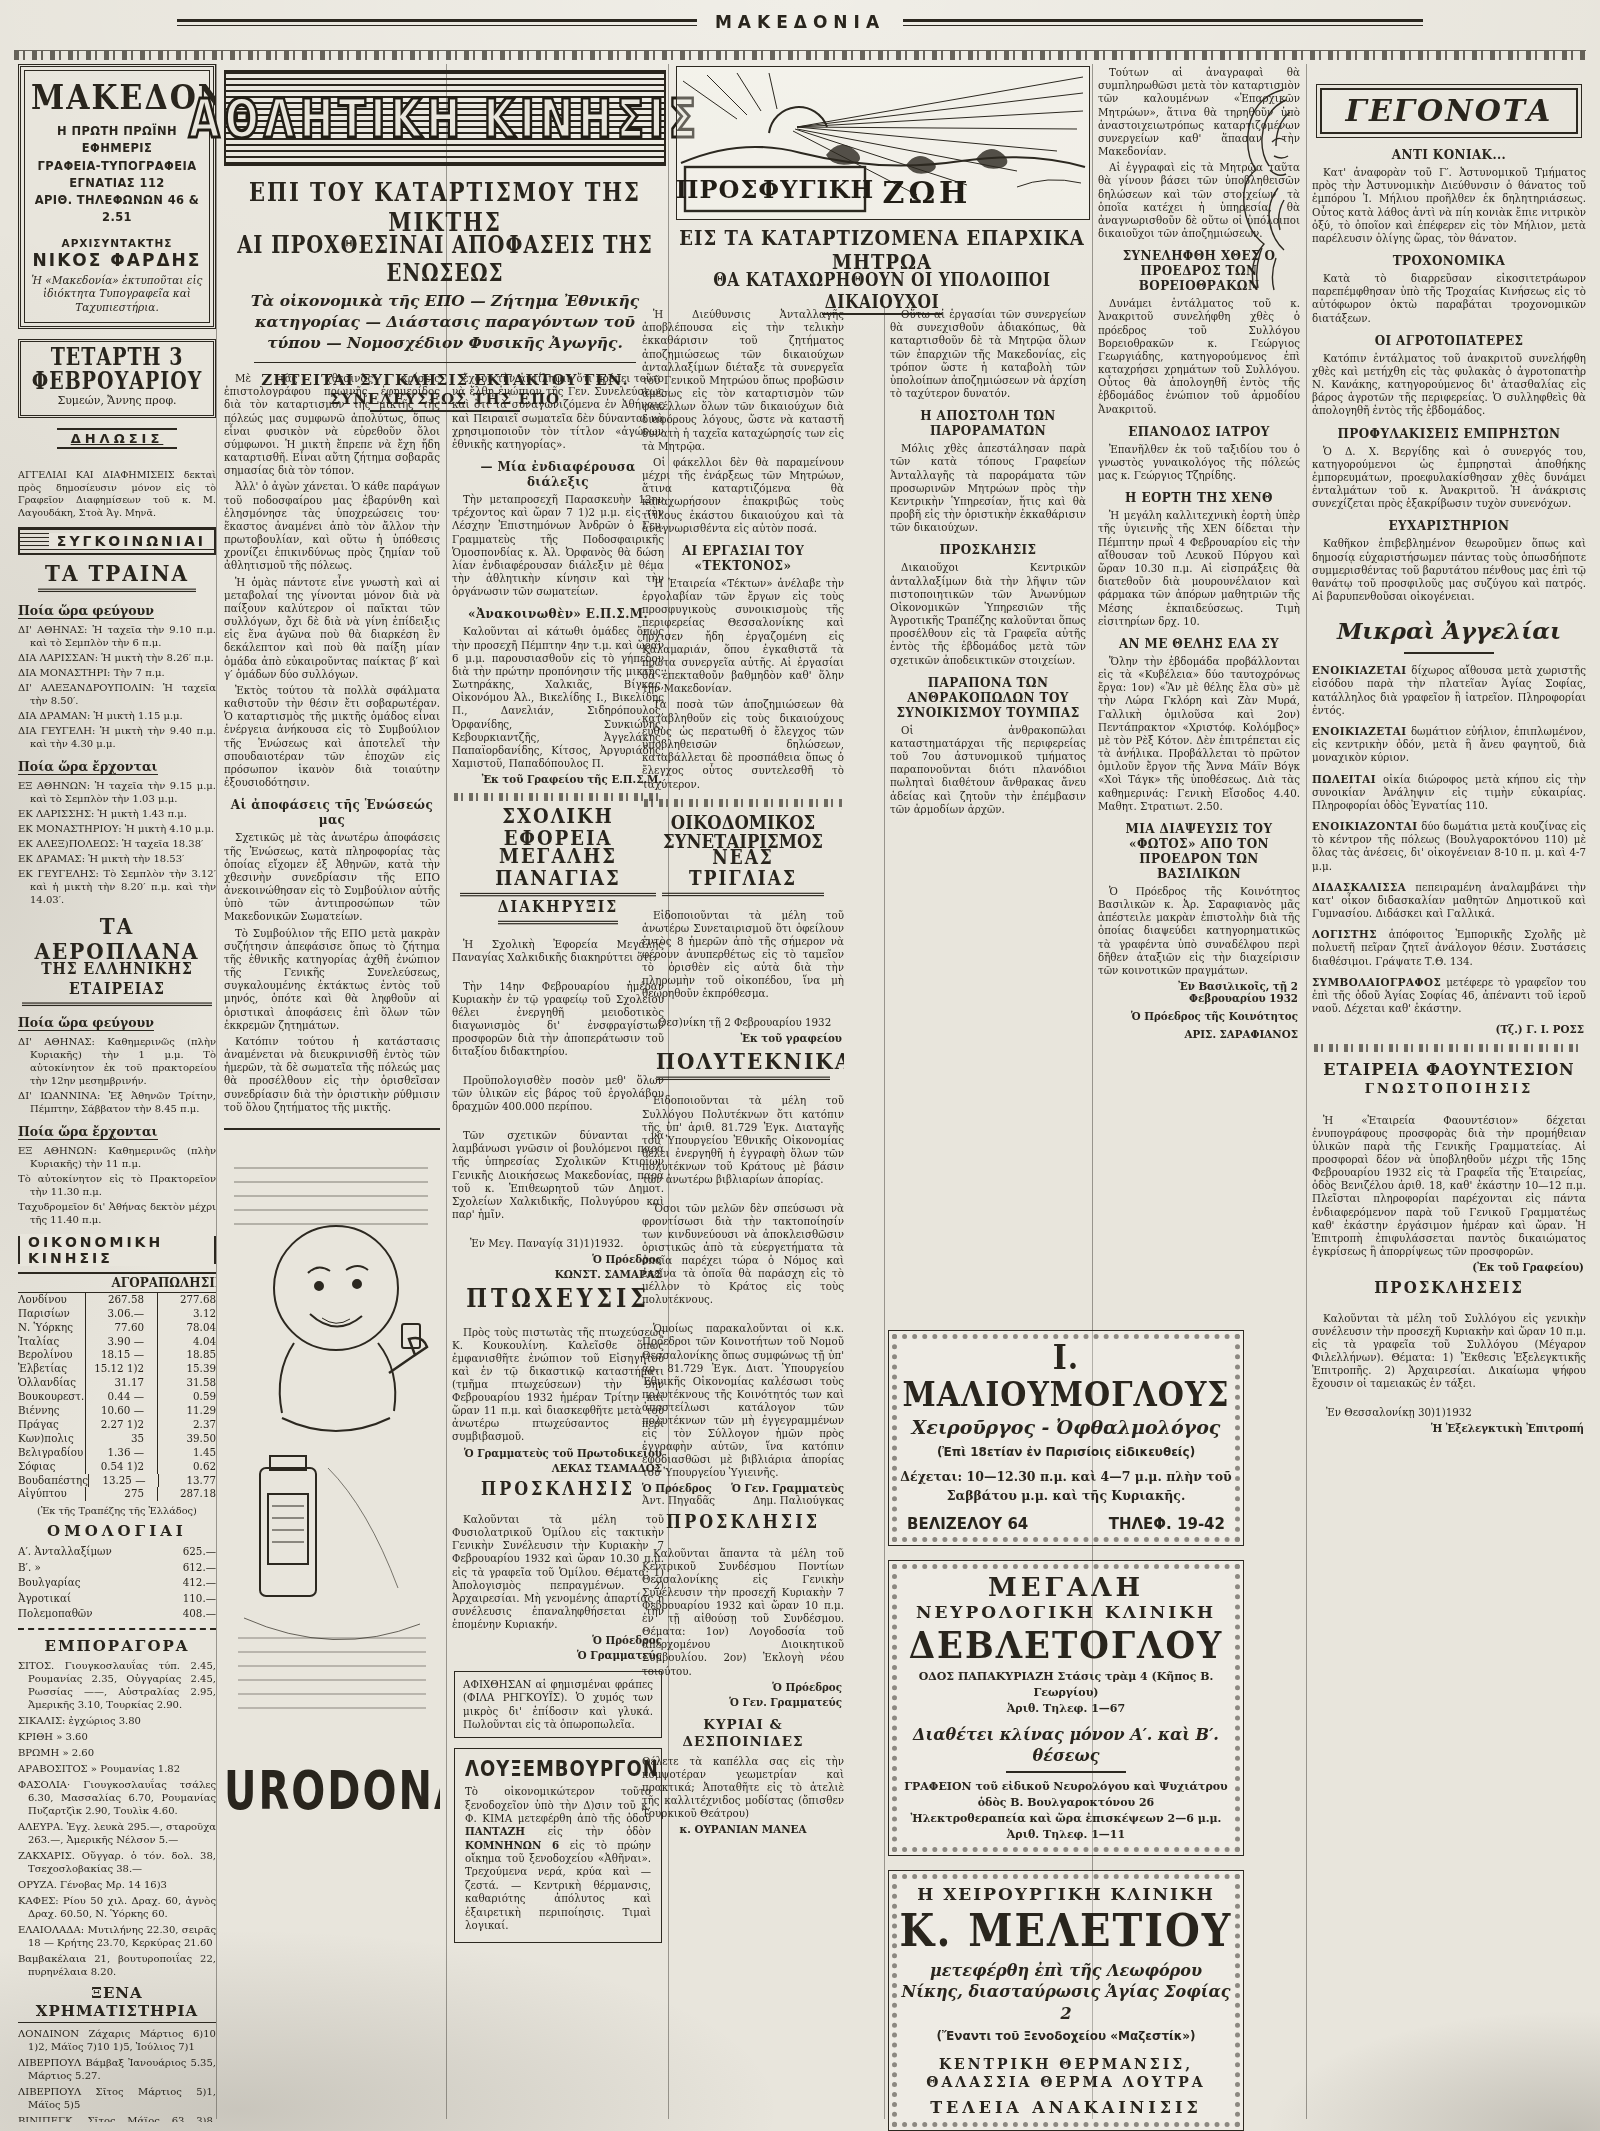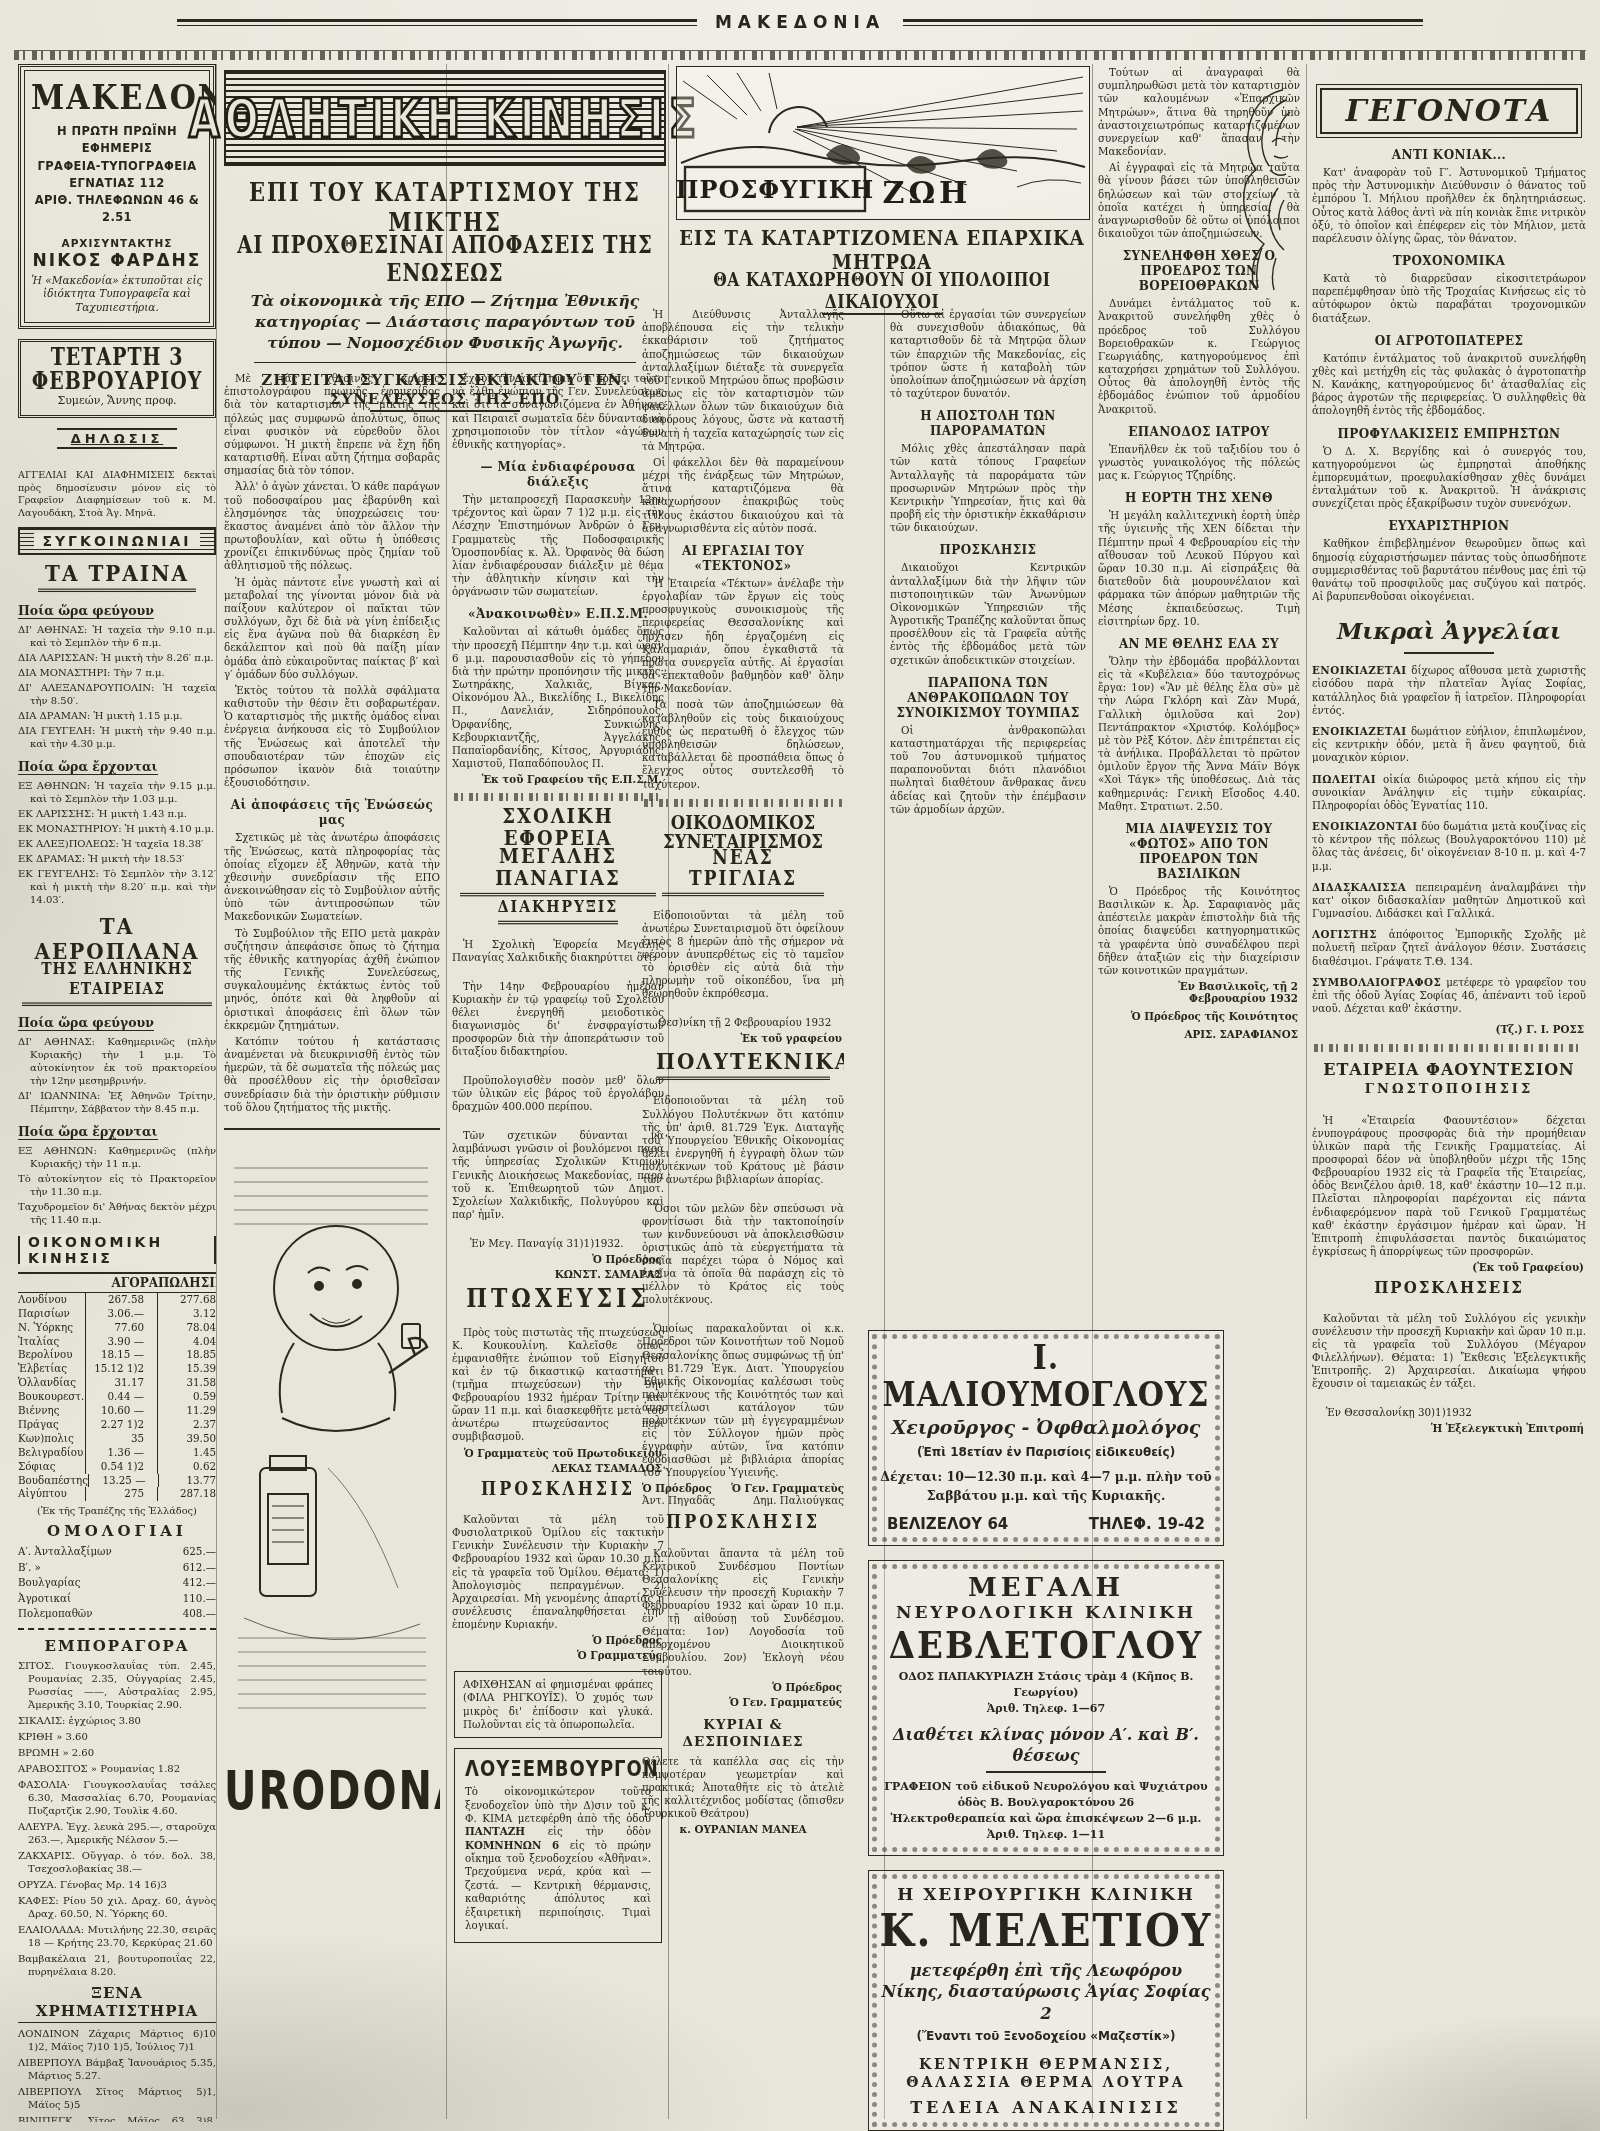--- a/index.html
+++ b/index.html
@@ -34,21 +34,21 @@
   .mastline{font:700 11.5px/1.5 "DejaVu Sans",sans-serif;letter-spacing:.4px;}
   .mastrole{font:700 10.5px/1.3 "DejaVu Sans",sans-serif;margin-top:10px;letter-spacing:1px;}
   .masteditor{font:700 17px/1.2 "DejaVu Sans",sans-serif;letter-spacing:2px;}
   .mastnote{font-style:italic;font-size:10.5px;line-height:1.3;margin-top:3px;}
   .datebox{border:3px double #2c2820;padding:8px 4px;text-align:center;margin-bottom:10px;}
   .datetitle{font:800 19px/1 "DejaVu Serif",serif;letter-spacing:1px;transform:scaleY(1.25);}
   .datesub{font-size:11px;margin-top:6px;}
   .declare{text-align:center;margin-bottom:8px;}
   .declaretitle{font:700 13px "DejaVu Sans",sans-serif;letter-spacing:4px;border-top:2px solid #2c2820;border-bottom:2px solid #2c2820;display:inline-block;padding:1px 14px;text-decoration:underline;}
   .declaretext{font-size:9.6px;line-height:1.3;text-align:justify;margin-top:20px;}
-  .miniband{height:24px;display:flex;align-items:center;justify-content:center;
+  .miniband{height:24px;display:flex;align-items:center;justify-content:flex-end;
     background:repeating-linear-gradient(180deg,#2c2820 0 1px,transparent 1px 4px);
     border:2px solid #2c2820;margin:2px 0 8px;}
   .miniband span{font:700 14px "DejaVu Sans",sans-serif;letter-spacing:3px;background:#e8e5dc;padding:0 8px;}
   .secT{font:800 20px/1.05 "DejaVu Serif",serif;text-align:center;letter-spacing:2px;transform:scaleY(1.15);margin:8px 0 2px;}
   .secT2{font:800 14px/1.2 "DejaVu Serif",serif;text-align:center;letter-spacing:1px;transform:scaleY(1.2);margin-bottom:4px;}
   .whenhead{font:700 12.5px "DejaVu Serif",serif;margin:7px 0 4px;border-bottom:1px solid #2c2820;display:inline-block;}
   p.tr{margin:0 0 2px;font-size:10px;line-height:1.3;text-align:justify;padding-left:12px;text-indent:-12px;}
   
   .mkt{font-size:10.3px;margin-top:4px;}
   .mktHead{display:flex;font:700 12px "DejaVu Serif",serif;border-top:2px solid #2c2820;border-bottom:1px solid #2c2820;padding:2px 0;}
@@ -602,21 +602,21 @@
           <p data-bind="item.p">Δικαιοῦχοι Κεντρικῶν ἀνταλλαξίμων διὰ τὴν λῆψιν τῶν πιστοποιητικῶν τῶν Ἀνωνύμων Οἰκονομικῶν Ὑπηρεσιῶν τῆς Ἀγροτικῆς Τραπέζης καλοῦνται ὅπως προσέλθουν εἰς τὰ Γραφεῖα αὐτῆς ἐντὸς τῆς ἑβδομάδος μετὰ τῶν σχετικῶν ἀποδεικτικῶν στοιχείων.</p>
         </div>
 
         <div class="brief">
           <h5 data-bind="item.h">ΠΑΡΑΠΟΝΑ ΤΩΝ ΑΝΘΡΑΚΟΠΩΛΩΝ ΤΟΥ ΣΥΝΟΙΚΙΣΜΟΥ ΤΟΥΜΠΑΣ</h5>
           <p data-bind="item.p">Οἱ ἀνθρακοπῶλαι καταστηματάρχαι τῆς περιφερείας τοῦ 7ου ἀστυνομικοῦ τμήματος παραπονοῦνται διότι πλανόδιοι πωληταὶ διαθέτουν ἄνθρακας ἄνευ ἀδείας καὶ ζητοῦν τὴν ἐπέμβασιν τῶν ἀρμοδίων ἀρχῶν.</p>
         </div>
       </div>
   </section>
 
-  <section class="abs" style="left:868px;top:1330px;width:356px">
+  <section class="abs" style="left:888px;top:1330px;width:356px">
     <div class="ornate">
       <div class="adname" data-bind="maliou_ad.name">Ι. ΜΑΛΙΟΥΜΟΓΛΟΥΣ</div>
       <div class="adspec" data-bind="maliou_ad.spec">Χειροῦργος - Ὀφθαλμολόγος</div>
       <div class="adparen" data-bind="maliou_ad.paren">(Ἐπὶ 18ετίαν ἐν Παρισίοις εἰδικευθείς)</div>
       <div class="adhours" data-bind="maliou_ad.hours">Δέχεται: 10—12.30 π.μ. καὶ 4—7 μ.μ. πλὴν τοῦ Σαββάτου μ.μ. καὶ τῆς Κυριακῆς.</div>
       <div class="adrow">
         <span data-bind="maliou_ad.address">ΒΕΛΙΖΕΛΟΥ 64</span>
         <span data-bind="maliou_ad.phone">ΤΗΛΕΦ. 19-42</span>
       </div>
     </div>

